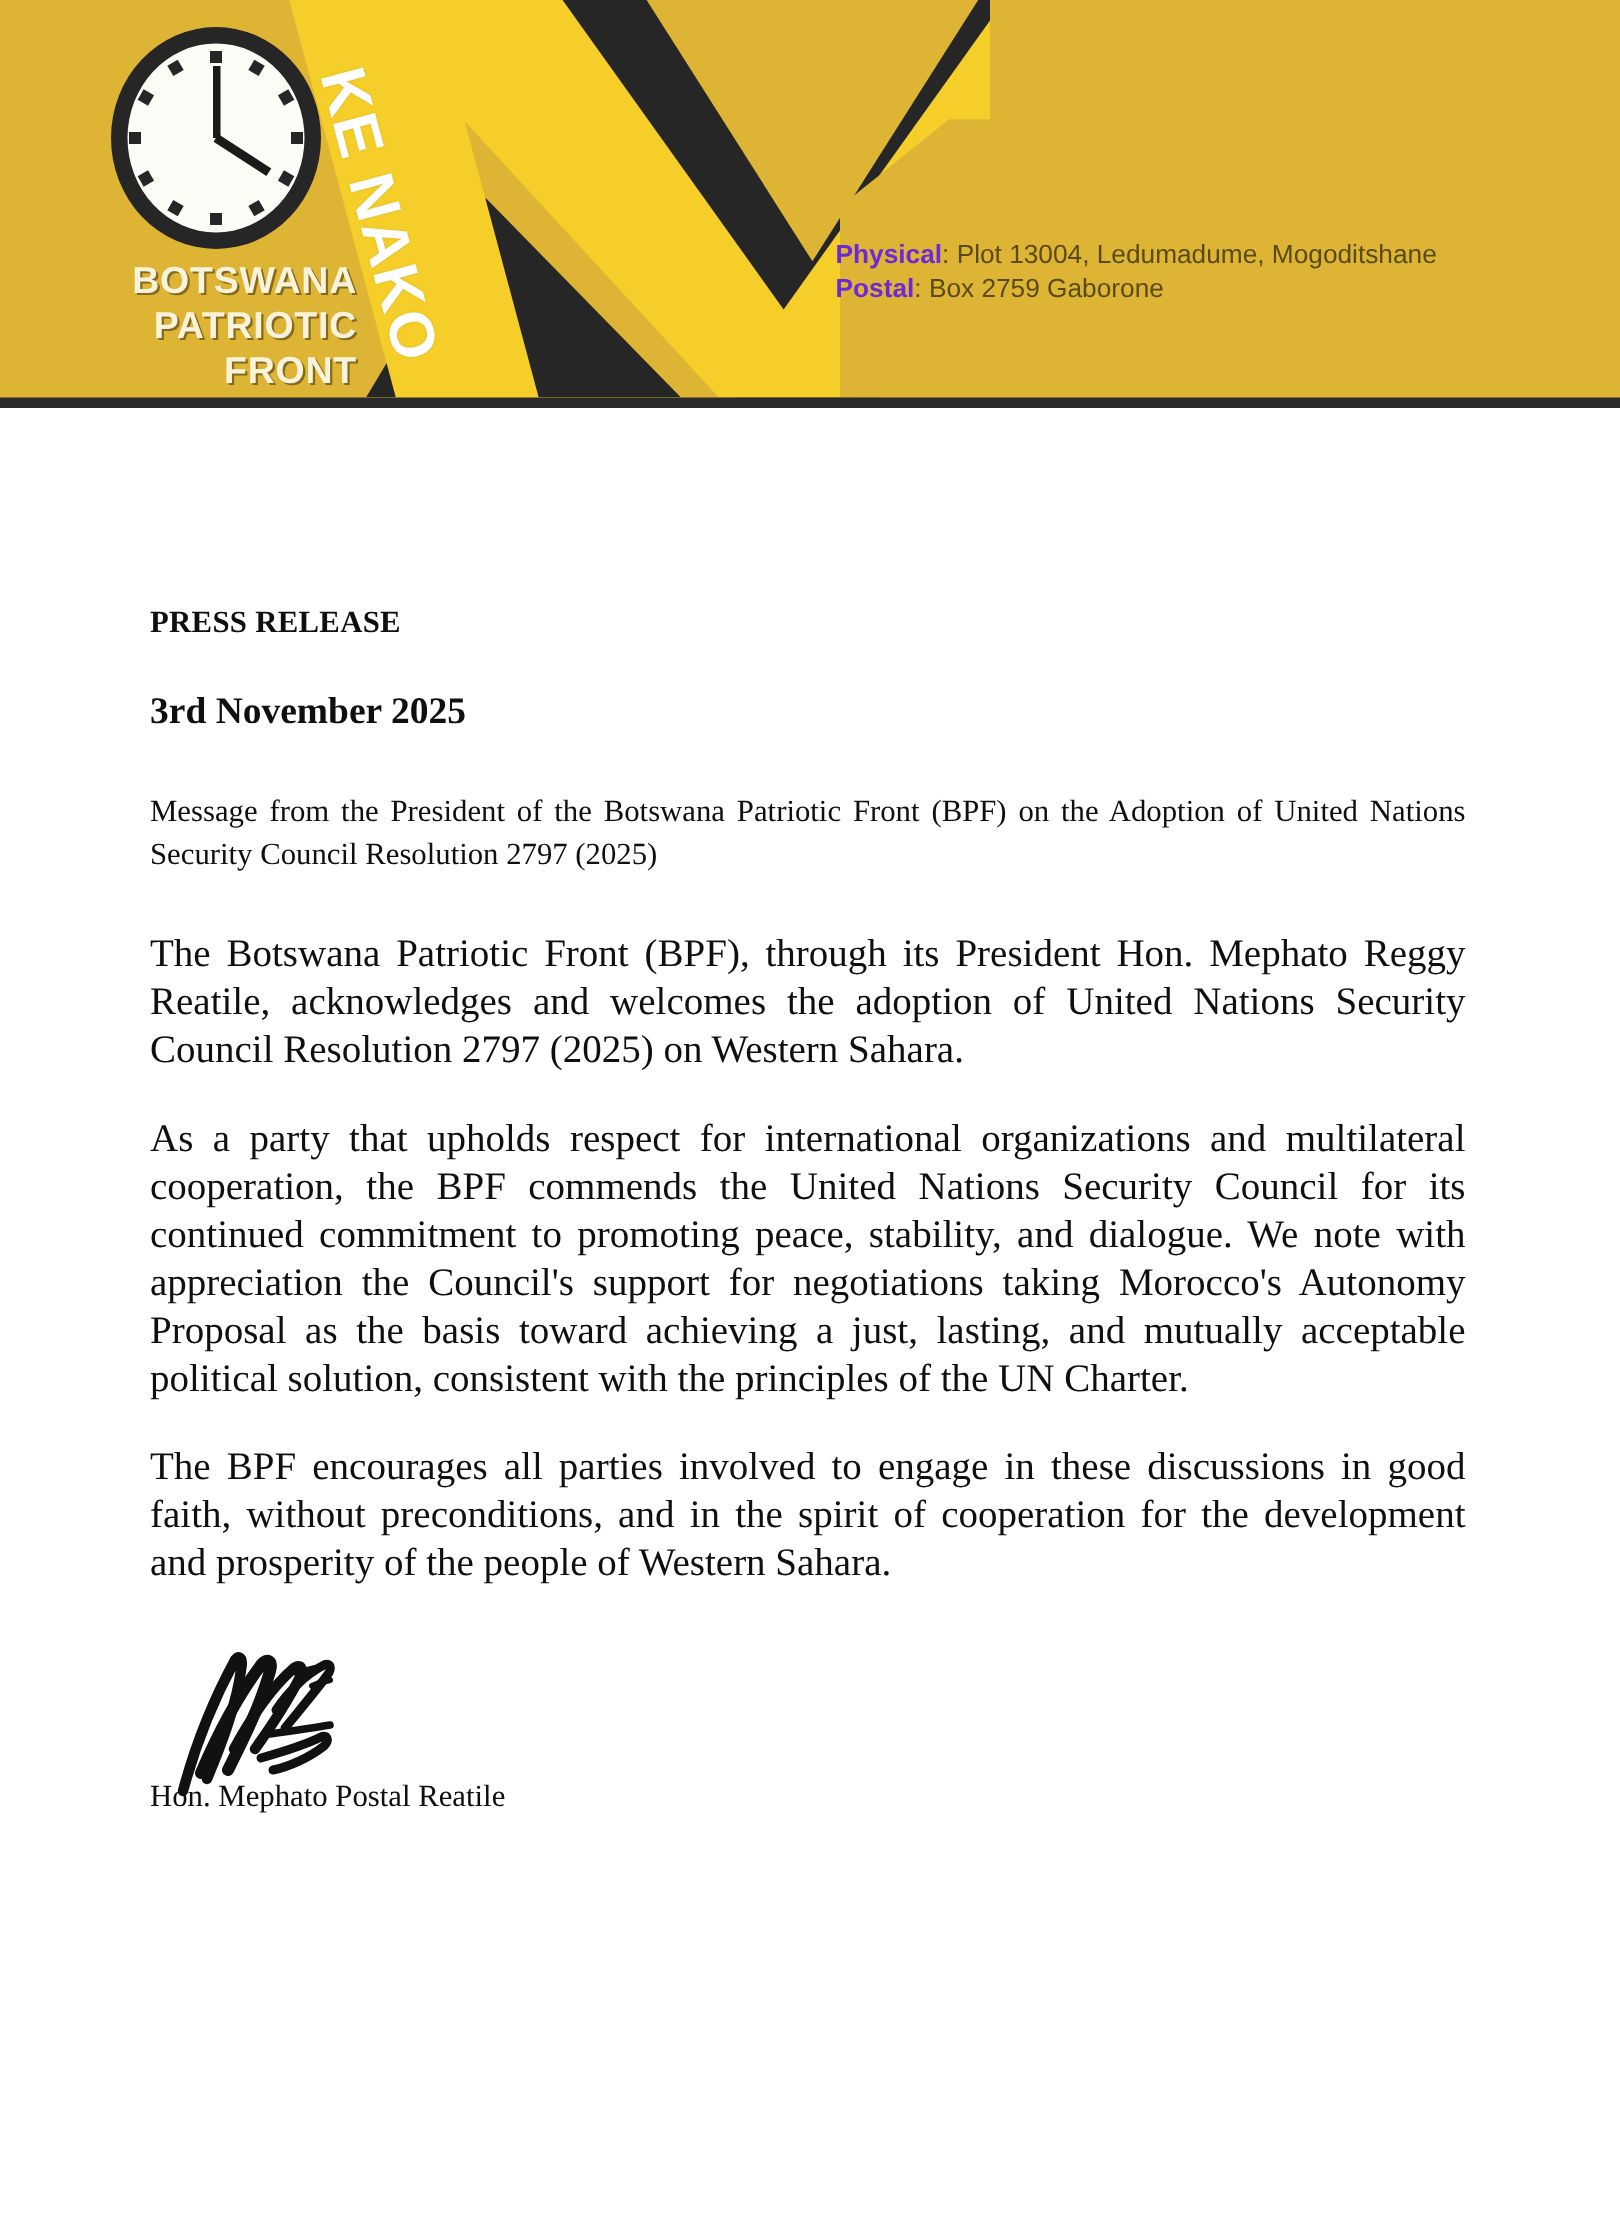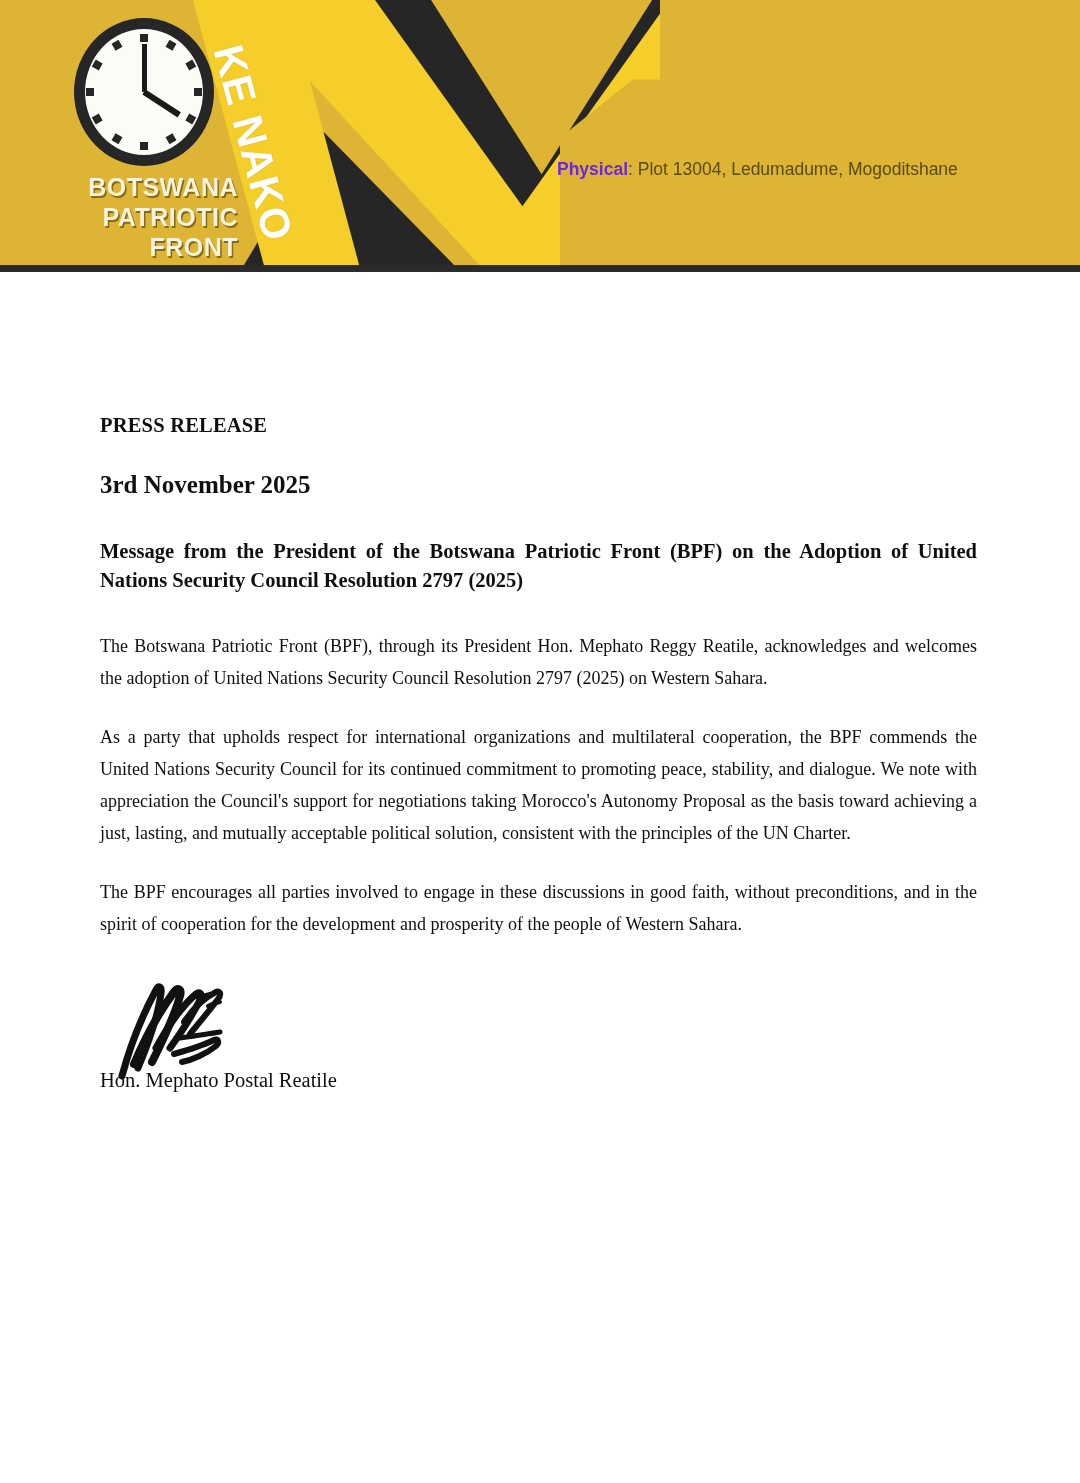--- a/index.html
+++ b/index.html
@@ -167,45 +167,45 @@
 
   
   .doc {
     position: absolute;
     top: 272px; left: 0;
     width: 1080px;
     background: #ffffff;
   }
   .doc-inner {
     position: absolute;
-    top: 142px;
+    top: 132px;
     left: 100px;
     width: 877px;
     color: #100f0f;
   }
   .press-title {
     font-size: 20.5px;
     font-weight: bold;
     letter-spacing: 0.2px;
     margin: 0 0 34px 0;
   }
   .doc-date {
     font-size: 25px;
     margin: 0 0 38px 0;
     font-weight: bold;
   }
   .doc-subject {
     font-size: 20.5px;
-    font-weight: bold;
+    font-weight: normal;
     line-height: 29px;
     text-align: justify;
     margin: 0 0 35px 0;
   }
   .para {
-    font-size: 18px;
+    font-size: 26px;
     line-height: 32px;
     text-align: justify;
     margin: 0 0 27px 0;
   }
   .sign-area {
     position: relative;
     margin-top: 50px;
     height: 98px;
   }
   .signature {
@@ -261,20 +261,23 @@
   <div class="logo-name">
     <div>BOTSWANA</div>
     <div>PATRIOTIC</div>
     <div>FRONT</div>
   </div>
 
   <div class="contact-block">
     <div>
       <span class="lbl">Physical</span><span>: Plot 13004, Ledumadume, Mogoditshane</span>
     </div>
+    <div>
+      <span class="lbl">Postal</span><span>: Box 2759 Gaborone</span>
+    </div>
   </div>
 
   <div class="header-rule"></div>
 </div>
 
 <div class="doc">
   <div class="doc-inner">
 
     <div class="press-title">PRESS RELEASE</div>
 

